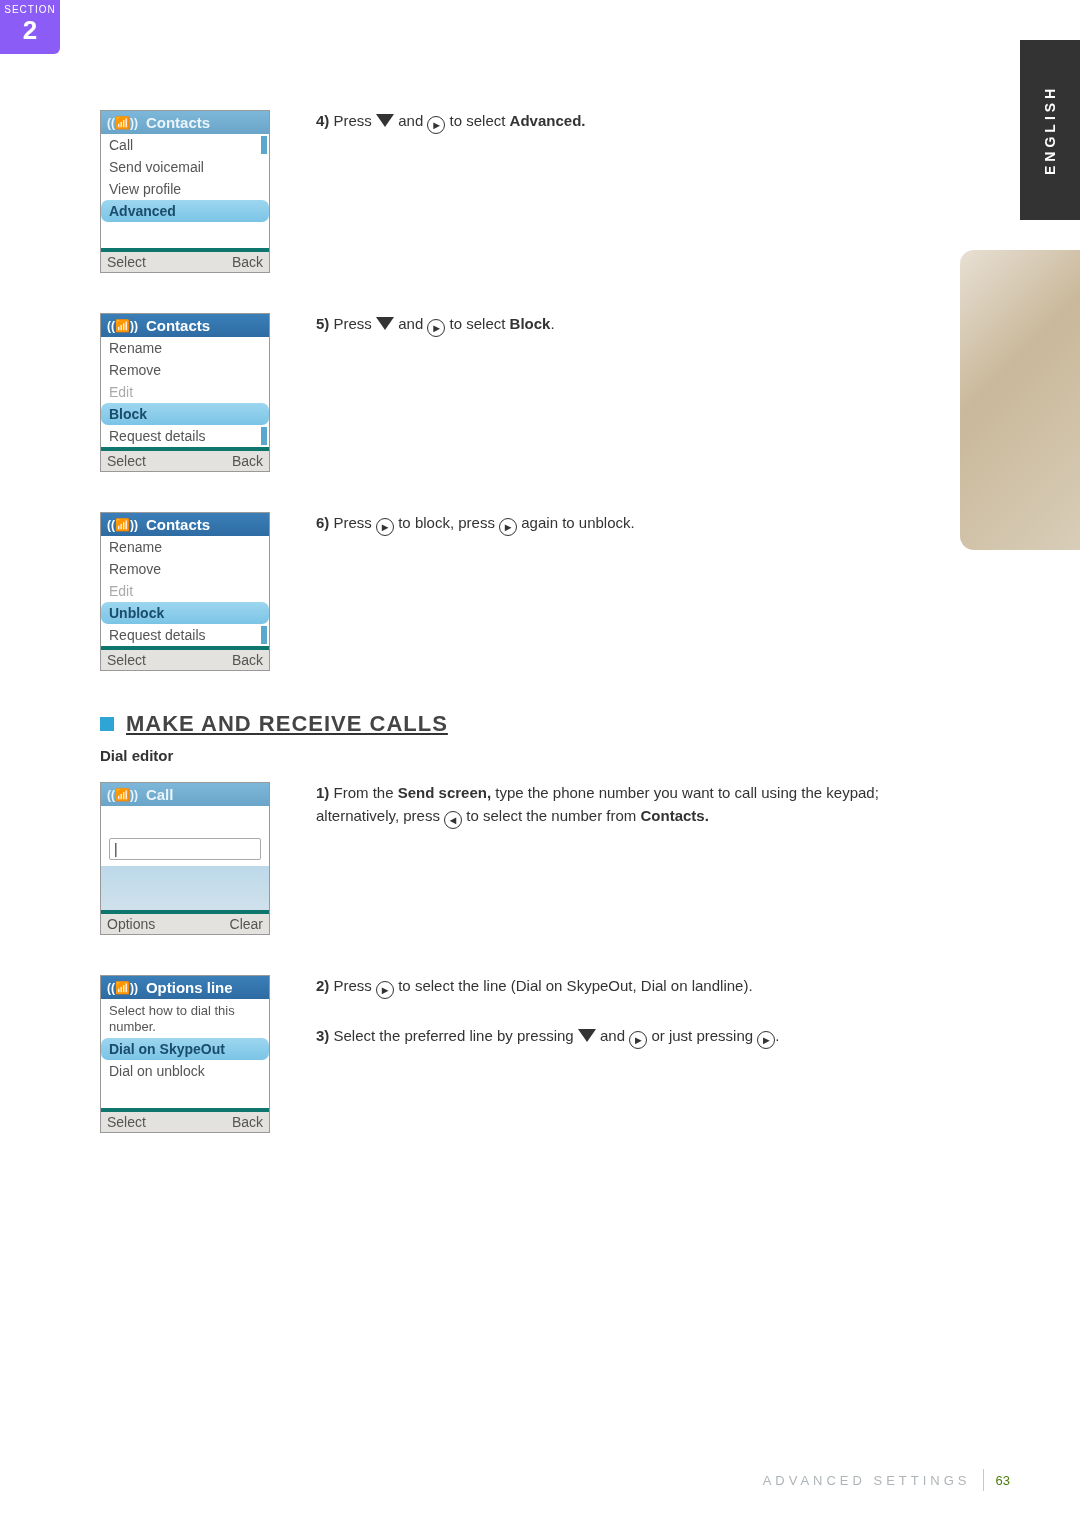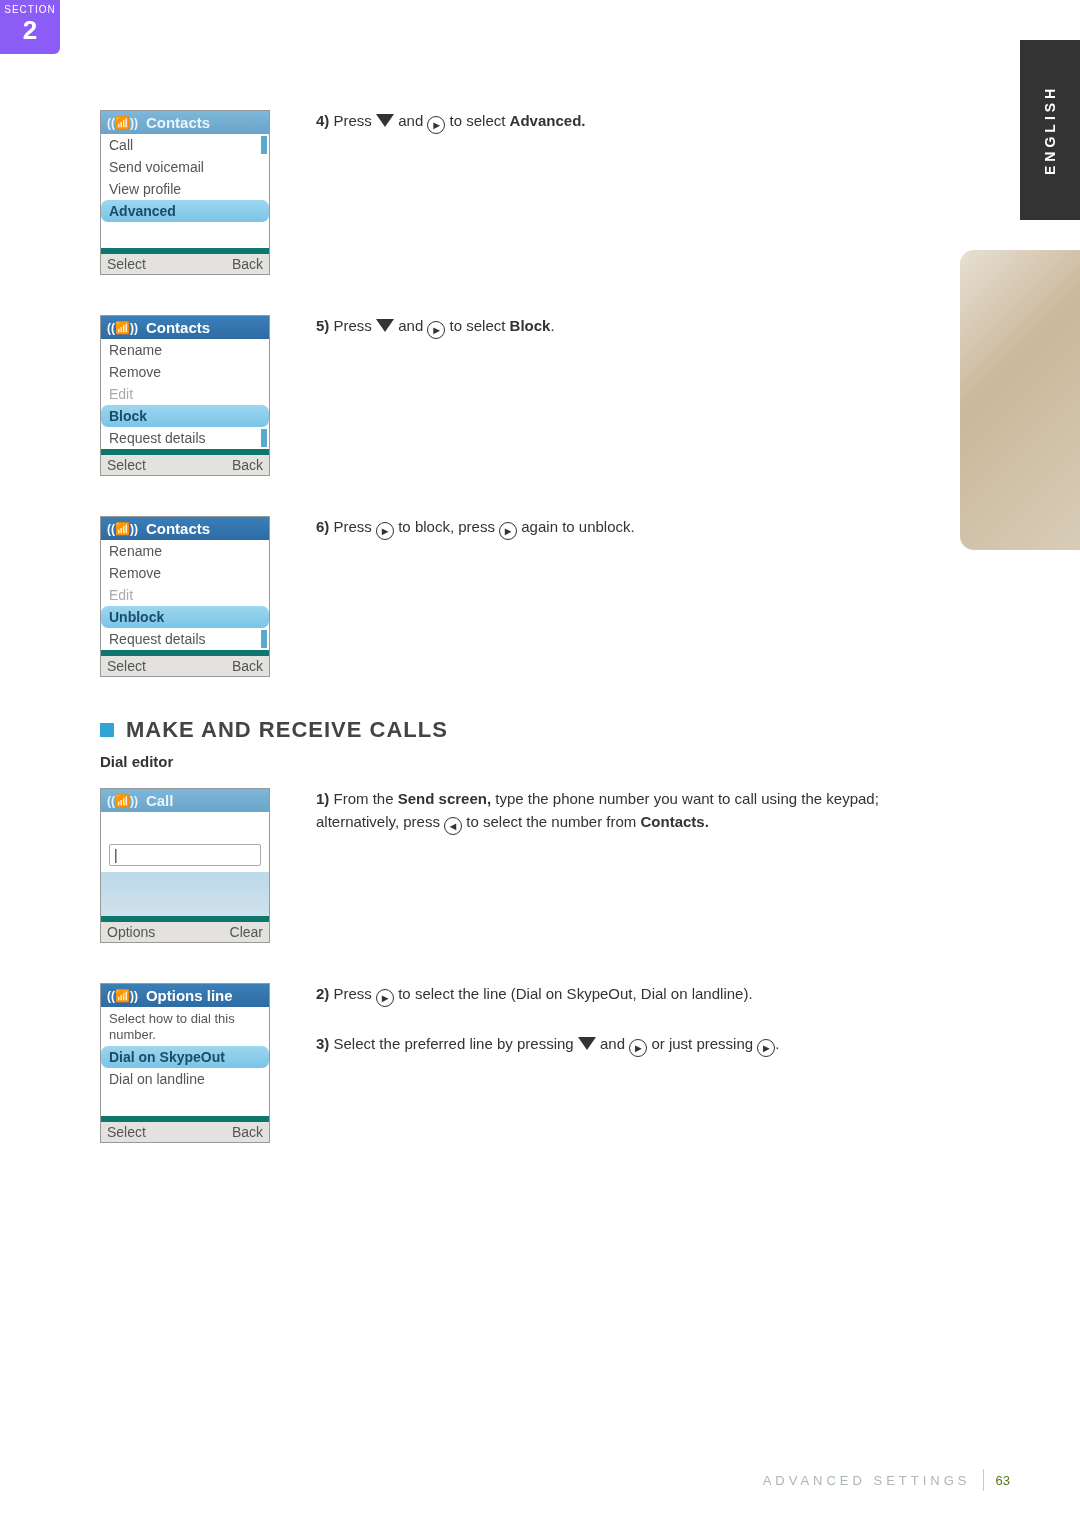--- a/index.html
+++ b/index.html
@@ -110,21 +110,21 @@
       right: 2px; top: 2px; bottom: 2px; width: 6px;
       background: #5ba8cf;
     }
     .phone .softkeys {
       display: flex;
       justify-content: space-between;
       padding: 2px 6px;
       background: #e4e2de;
       color: #555;
       font-size: 14px;
-      border-top: 6px solid #0f766e;
+      border-top: 4px solid #0f766e;
     }
     .phone .spacer { height: 26px; }
     .phone .helptext {
       padding: 4px 8px;
       color: #555;
       font-size: 13px;
       line-height: 1.2;
     }
     .phone .inputbox {
       margin: 6px 8px;
@@ -160,20 +160,21 @@
       border-right: 9px solid transparent;
       border-top: 13px solid #333;
       vertical-align: -1px;
     }
     .section-heading {
       display: flex;
       align-items: center;
       gap: 12px;
       margin-top: 40px;
       margin-bottom: 10px;
+      text-decoration: underline;
     }
     .section-heading .bullet {
       width: 14px; height: 14px;
       background: #2fa5d6;
     }
     .section-heading .title {
       font-family: 'Arial Black', Arial, sans-serif;
       font-weight: bold;
       font-size: 22px;
       letter-spacing: 1px;
@@ -339,21 +340,21 @@
 
   <div class="row">
     <div class="phone">
       <div class="titlebar">
         <span class="signal">((📶))</span>
         <span>Options line</span>
       </div>
       <div class="body">
         <div class="helptext">Select how to dial this number.</div>
         <div class="item selected">Dial on SkypeOut</div>
-        <div class="item">Dial on landline</div>
+        <div class="item">Dial on unblock</div>
         <div class="spacer"></div>
       </div>
       <div class="softkeys">
         <span>Select</span>
         <span>Back</span>
       </div>
     </div>
     <div class="text">
       <div style="margin-bottom:26px;">
         <span class="num-step">2)</span>

